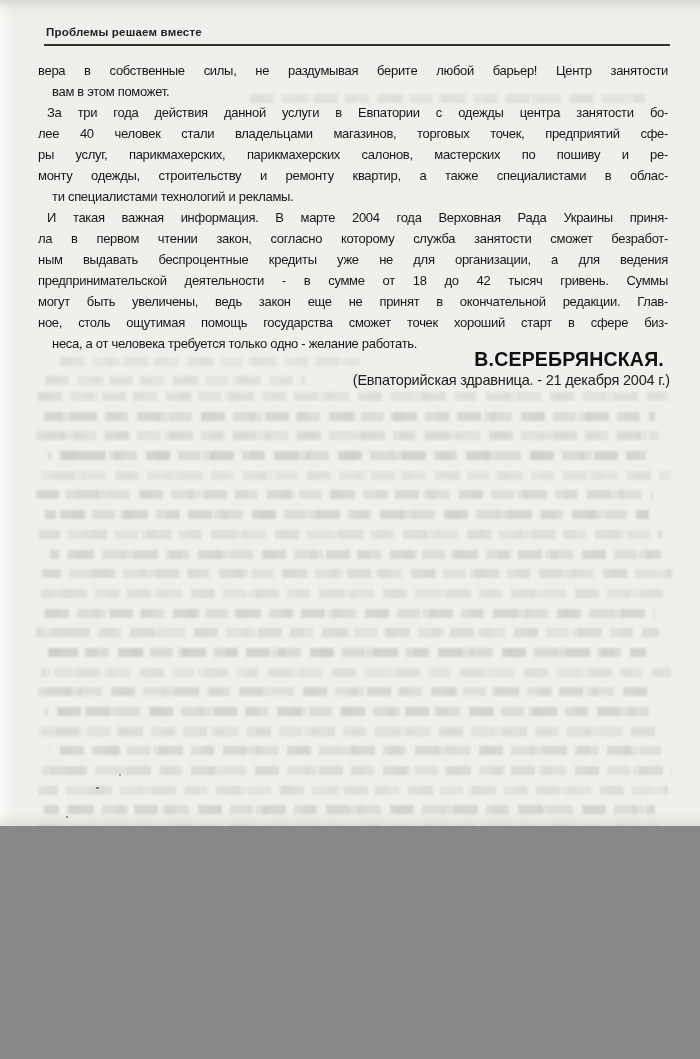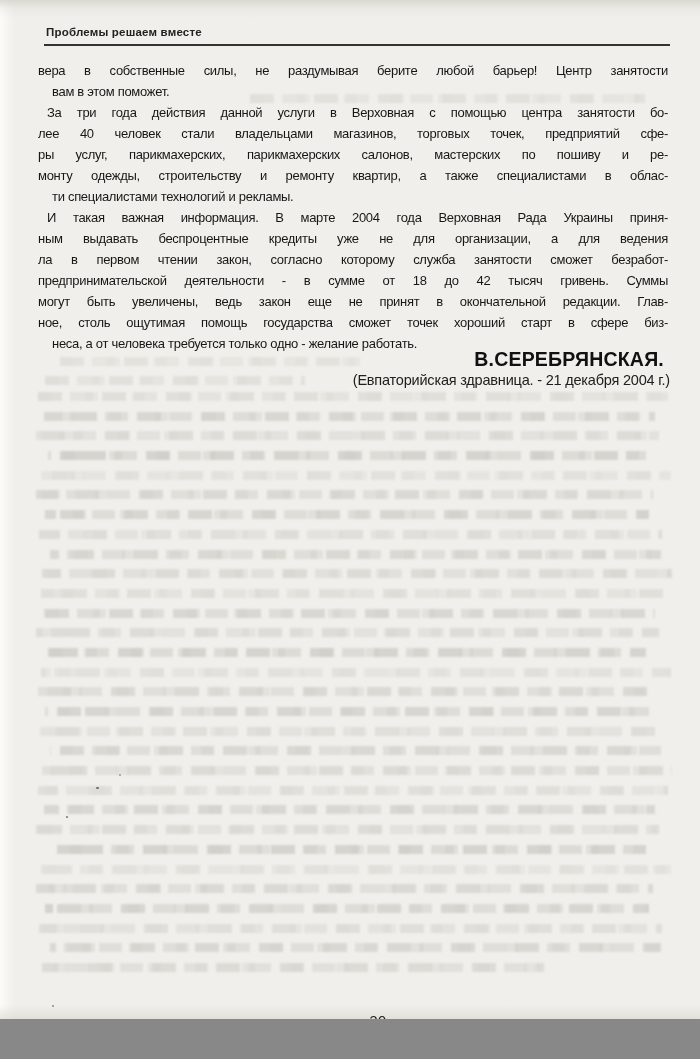--- a/index.html
+++ b/index.html
@@ -1,18 +1,18 @@
 <!DOCTYPE html>
 <html><head>
 <meta charset="utf-8">
 <style>
   html,body{margin:0;padding:0;background:#888;}
   .page{
     position:relative;
-    width:700px;height:1019px;
+    width:700px;height:826px;
     margin:0 auto;
     background-color:#f0efeb;
     background-image:
       linear-gradient(to bottom, rgba(214,212,205,.85) 0px, rgba(214,212,205,.25) 8px, rgba(214,212,205,0) 18px),
       linear-gradient(to top, rgba(216,214,207,.6) 0px, rgba(216,214,207,0) 14px),
       linear-gradient(to right, rgba(253,253,251,.9) 0px, rgba(253,253,251,0) 14px);
     overflow:hidden;
     font-family:"Liberation Sans", sans-serif;
     color:#1b1b19;
   }
@@ -74,28 +74,28 @@
 <div class="page">
 
   <div class="running-header">
     <span>Проблемы решаем вместе</span>
   </div>
   <div class="header-rule"></div>
 
   <div class="article-body" id="article-body">
       <div class="line">вера в собственные силы, не раздумывая берите любой барьер! Центр занятости</div>
       <div class="line last">вам в этом поможет.</div>
-      <div class="line indent">За три года действия данной услуги в Верховная с помощью центра занятости бо-</div>
+      <div class="line indent">За три года действия данной услуги в Евпатории с одежды центра занятости бо-</div>
       <div class="line">лее 40 человек стали владельцами магазинов, торговых точек, предприятий сфе-</div>
       <div class="line">ры услуг, парикмахерских, парикмахерских салонов, мастерских по пошиву и ре-</div>
       <div class="line">монту одежды, строительству и ремонту квартир, а также специалистами в облас-</div>
       <div class="line last">ти специалистами технологий и рекламы.</div>
       <div class="line indent">И такая важная информация. В марте 2004 года Верховная Рада Украины приня-</div>
+      <div class="line">ла в первом чтении закон, согласно которому служба занятости сможет безработ-</div>
       <div class="line">ным выдавать беспроцентные кредиты уже не для организации, а для ведения</div>
-      <div class="line">ла в первом чтении закон, согласно которому служба занятости сможет безработ-</div>
       <div class="line">предпринимательской деятельности - в сумме от 18 до 42 тысяч гривень. Суммы</div>
       <div class="line">могут быть увеличены, ведь закон еще не принят в окончательной редакции. Глав-</div>
       <div class="line">ное, столь ощутимая помощь государства сможет точек хороший старт в сфере биз-</div>
       <div class="line last">неса, а от человека требуется только одно - желание работать.</div>
     </div>
 
   <div class="signature">В.СЕРЕБРЯНСКАЯ.</div>
   <div class="attribution">(Евпаторийская здравница. - 21 декабря 2004 г.)</div>
 
   <div class="bleed-row ghost" style="left:250px;top:94px;width:395px;opacity:.14;"></div>

